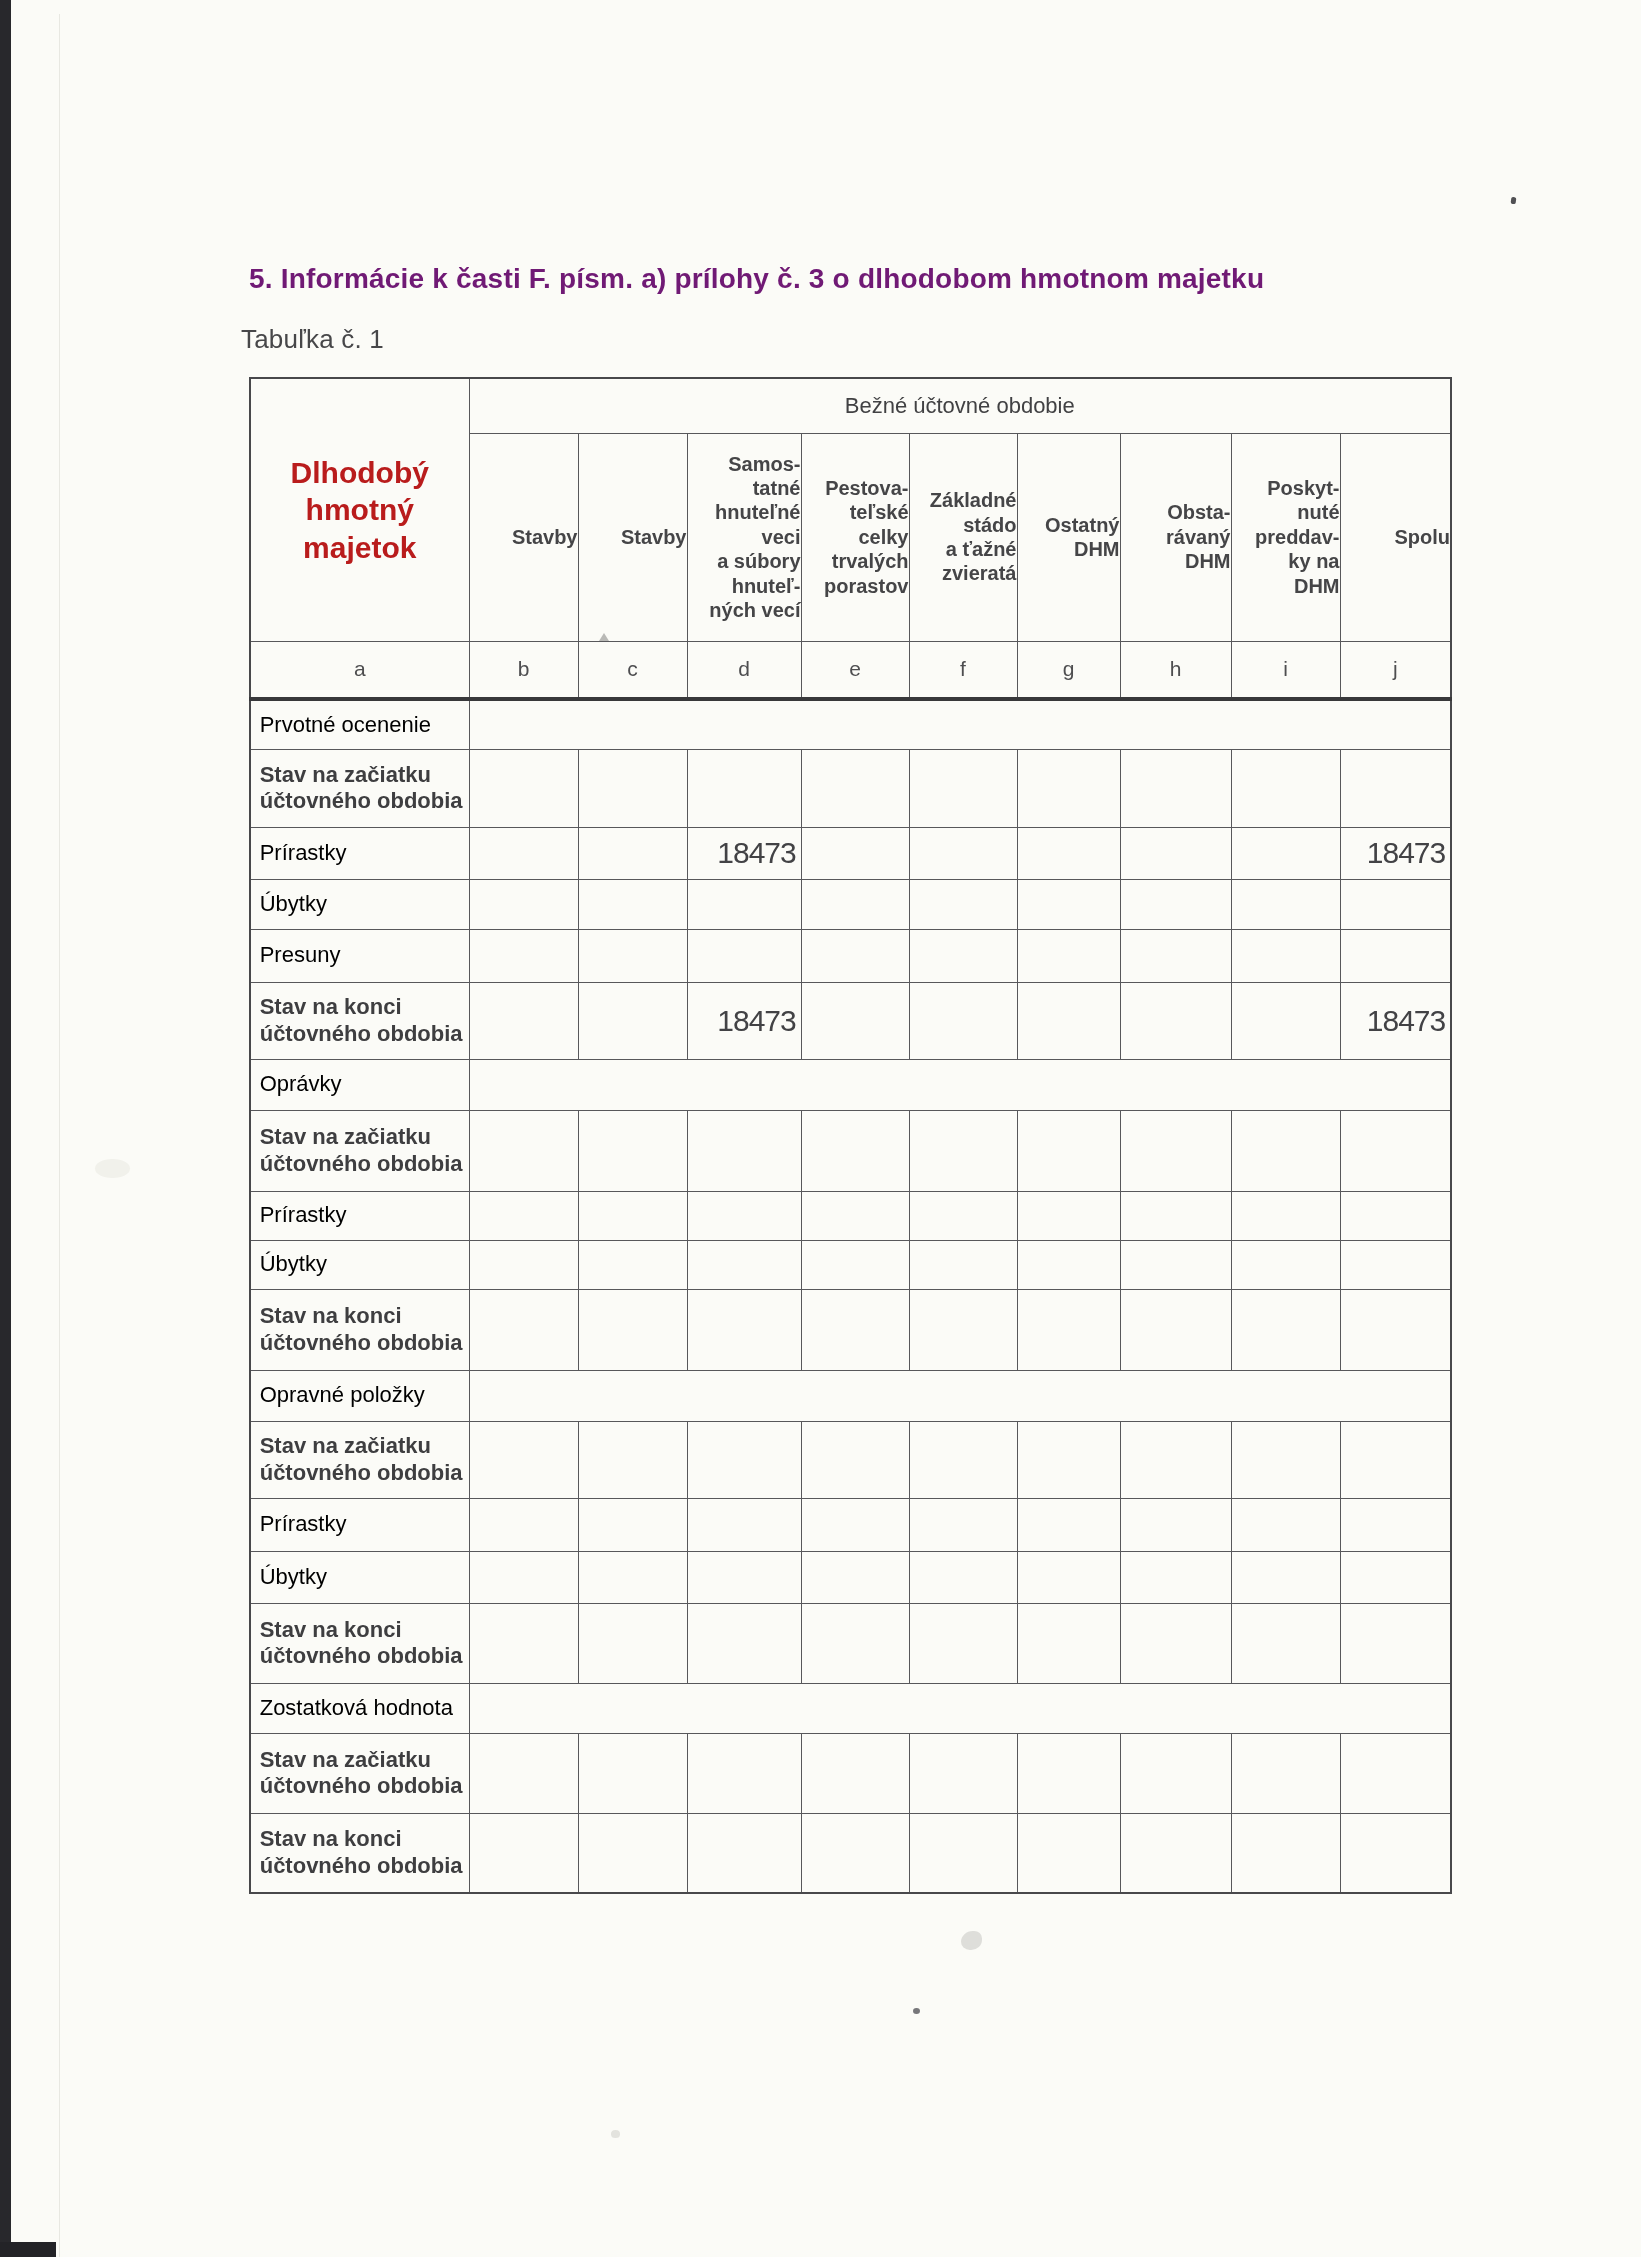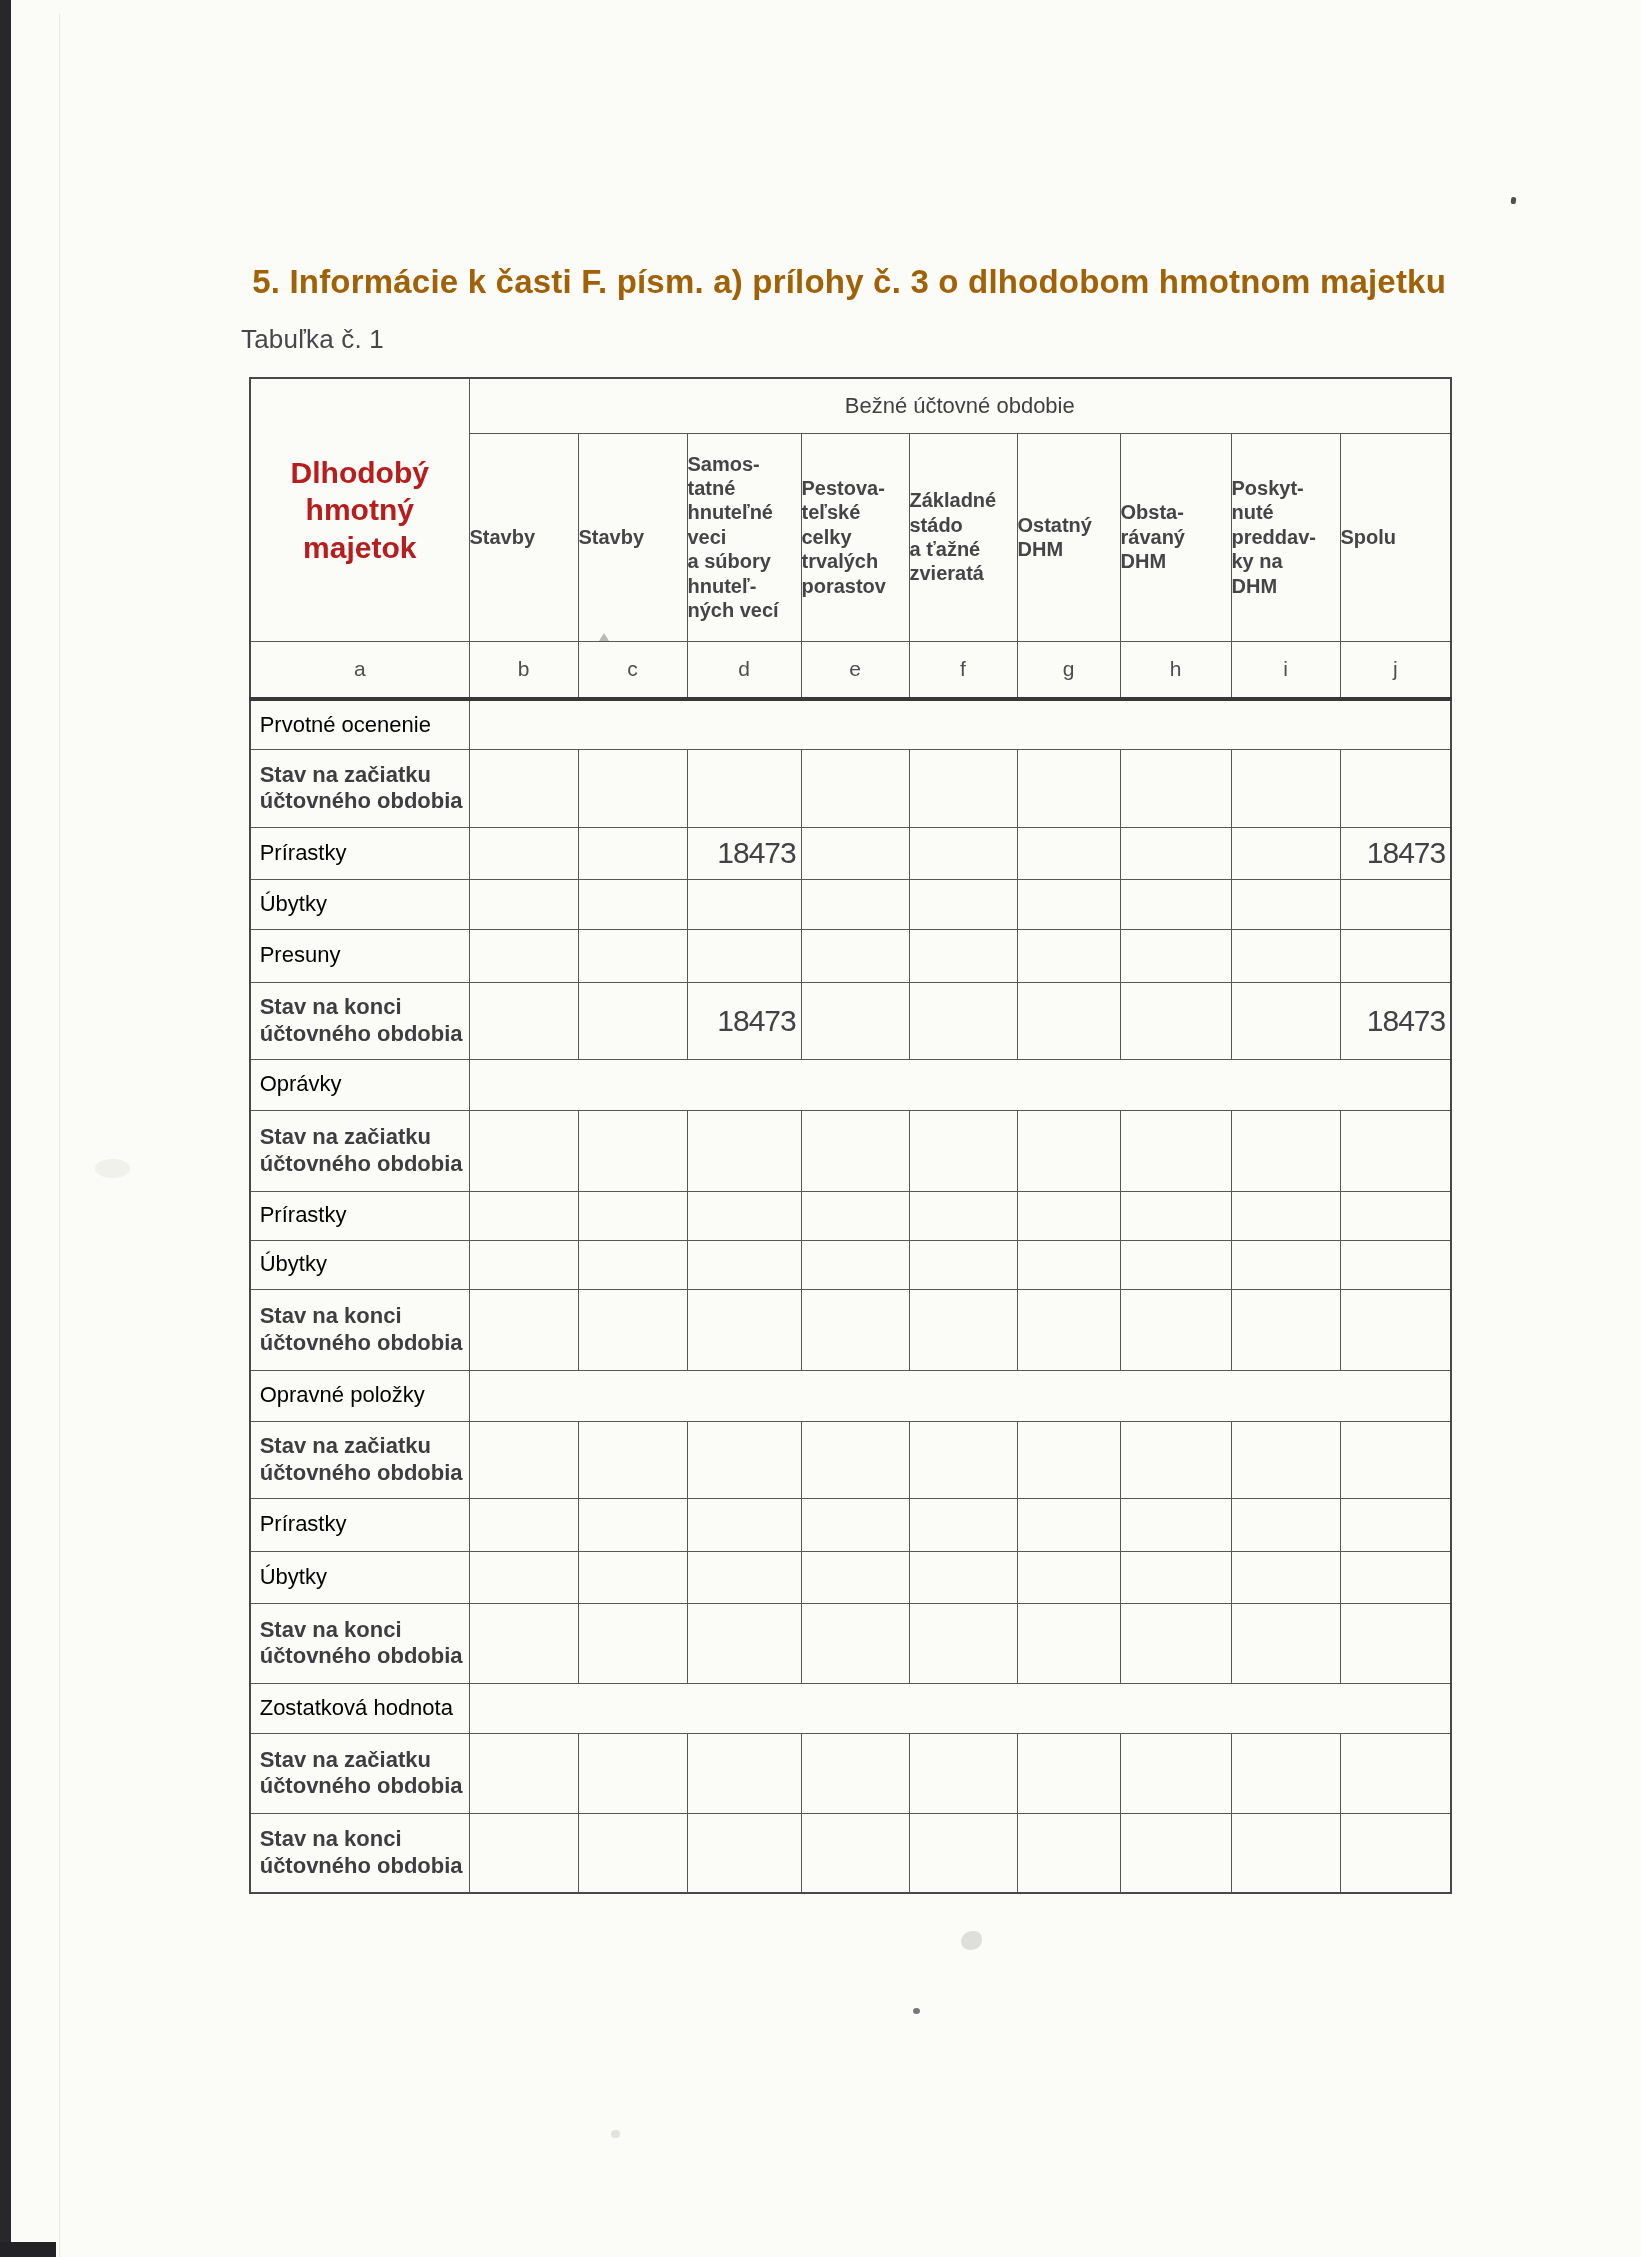--- a/index.html
+++ b/index.html
@@ -20,21 +20,21 @@
   .speck-2{position:absolute;left:913px;top:2008px;width:6.8px;height:5.8px;background:#77777a;border-radius:50%;}
   .blob-1{position:absolute;left:961px;top:1931px;width:21px;height:19.3px;background:#dededa;border-radius:60% 40% 55% 45%;}
   .blob-2{position:absolute;left:95px;top:1159px;width:35px;height:19.3px;background:#f1f1eb;border-radius:50%;}
   .dot-1{position:absolute;left:611px;top:2130px;width:8.7px;height:7.7px;background:#e3e3de;border-radius:50%;}
   .tri-1{position:absolute;left:599px;top:633px;width:0;height:0;
     border-left:5.8px solid transparent;border-right:5.8px solid transparent;border-bottom:8.7px solid #b9b9b6;}
 
   
   .heading{
     position:absolute;left:249px;top:263px;width:1197px;
-    font-size:33px;font-weight:700;color:#a16207;letter-spacing:0.2px;text-align:right;
+    font-size:28px;font-weight:700;color:#701a75;letter-spacing:0.2px;
   }
   .subheading{
     position:absolute;left:241px;top:324px;width:579px;
     font-size:26px;font-weight:400;color:#474749;letter-spacing:0.2px;
   }
 
   
   .tblwrap{position:absolute;left:249px;top:377px;}
   table.tbl{
     border-collapse:collapse;table-layout:fixed;width:1202px;
@@ -49,21 +49,21 @@
   .tbl{border:2.9px solid #48484b;}
   td.period{
     text-align:center;font-weight:400;font-size:22px;color:#414143;
     border-bottom:1.9px solid #57575a;
   }
   td.corner{
     text-align:center;font-weight:700;font-size:30px;color:#b91c1c;
     white-space:pre-line;line-height:1.25;
   }
   td.colhead{
-    text-align:left;font-weight:700;font-size:20px;color:#454547;
+    text-align:right;font-weight:700;font-size:20px;color:#454547;
     white-space:pre-line;line-height:1.22;
   }
   tr.letters td{
     text-align:center;font-size:21px;color:#4e4e50;font-weight:400;
     border-bottom:4.8px solid #38383a;
   }
   td.lbl{
     text-align:left;padding:3.9px 5.8px 3.9px 8.7px;
     font-size:22px;line-height:1.2;white-space:pre-line;color:#000000;
   }

